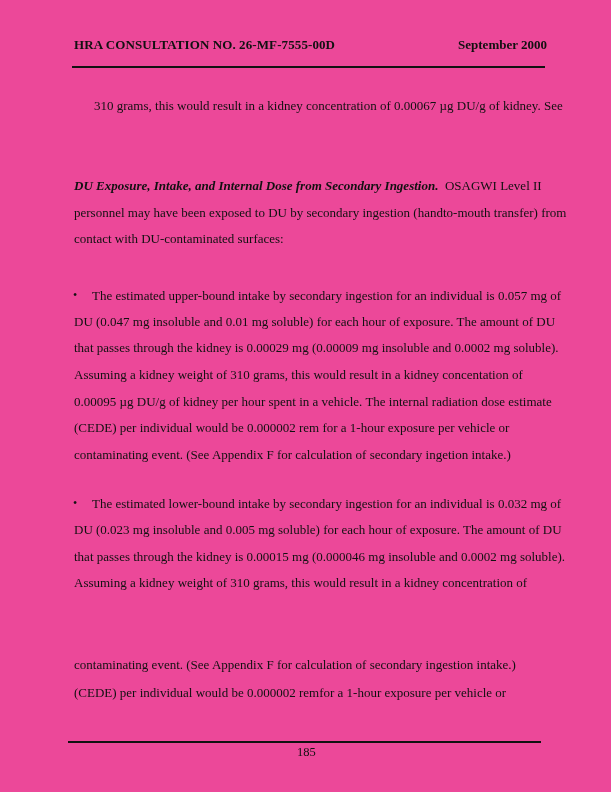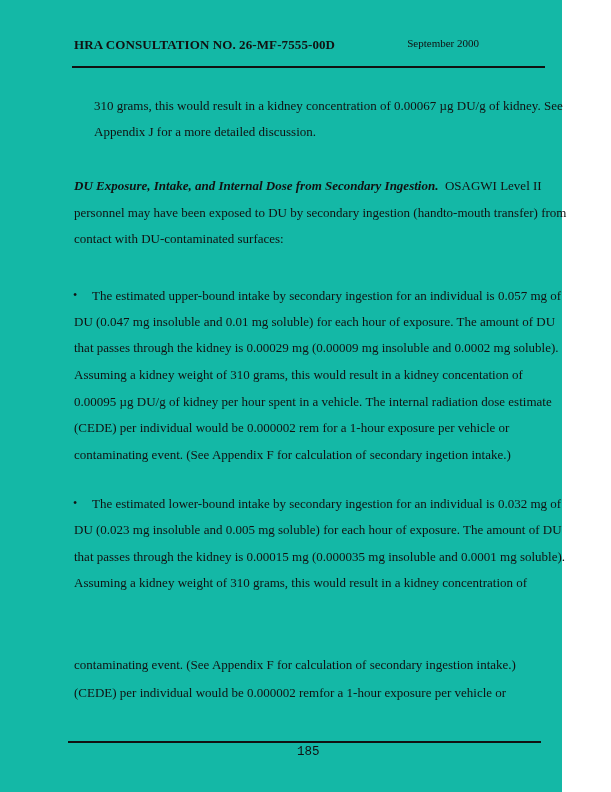--- a/index.html
+++ b/index.html
@@ -1,57 +1,56 @@
 <!DOCTYPE html>
 <html><head>
   <meta charset="utf-8">
   <style>
     html, body { margin: 0; padding: 0; background: #ffffff; }
     body { width: 611px; height: 792px; position: relative; overflow: hidden;
            font-family: "Liberation Serif", "DejaVu Serif", serif; color: #111; }
-    .page { position: absolute; left: 0; top: 0; width: 562px; height: 792px; background: #14b8a6; }
+    .page { position: absolute; left: 0; top: 0; width: 611px; height: 792px; background: #ec4899; }
     .hdr-left { position: absolute; left: 74px; top: 37px; font-size: 13px; font-weight: bold; letter-spacing: 0.1px; white-space: nowrap; }
-    .hdr-right { position: absolute; right: 83px; top: 37px; font-size: 11px; font-weight: normal; white-space: nowrap; }
+    .hdr-right { position: absolute; right: 64px; top: 37px; font-size: 13px; font-weight: bold; white-space: nowrap; }
     .rule-top { position: absolute; left: 72px; width: 473px; top: 66px; height: 2px; background: #111; }
     .rule-bot { position: absolute; left: 68px; width: 473px; top: 741px; height: 2px; background: #111; }
     .line { position: absolute; font-size: 13px; white-space: nowrap; line-height: 16px; }
     .ital { font-weight: bold; font-style: italic; }
     .bullet { position: absolute; font-size: 12px; }
-    .pagenum { position: absolute; left: 297px; top: 745px; font-size: 12.5px; font-family: Liberation Mono, monospace; }
+    .pagenum { position: absolute; left: 297px; top: 745px; font-size: 12.5px; }
   </style>
 </head>
 <body>
 
 <div class="page">
 
   <div class="hdr-left">HRA CONSULTATION NO. 26-MF-7555-00D</div>
   <div class="hdr-right">September 2000</div>
   <div class="rule-top"></div>
 
   <div class="line" style="left:94px; top:98px;">310 grams, this would result in a kidney concentration of 0.00067 µg DU/g of kidney.  See</div>
-  <div class="line" style="left:94px; top:124px;">Appendix J for a more detailed discussion.</div>
 
   <div class="line" style="left:74px; top:205px;">personnel may have been exposed to DU by secondary ingestion (handto-mouth transfer) from</div>
   <div class="line" style="left:74px; top:178px;">
     <span class="ital">DU Exposure, Intake, and Internal Dose from Secondary Ingestion.</span>&nbsp;&nbsp;<span>OSAGWI Level II</span>
   </div>
   <div class="line" style="left:74px; top:231px;">contact with DU-contaminated surfaces:</div>
 
   <div class="bullet" style="left:73px; top:288px;">•</div>
   <div class="line" style="left:92px; top:288px;">The estimated upper-bound intake by secondary ingestion for an individual is 0.057 mg of</div>
   <div class="line" style="left:74px; top:314px;">DU (0.047 mg insoluble and 0.01 mg soluble) for each hour of exposure.  The amount of DU</div>
   <div class="line" style="left:74px; top:340px;">that passes through the kidney is 0.00029 mg (0.00009 mg insoluble and 0.0002 mg soluble).</div>
   <div class="line" style="left:74px; top:367px;">Assuming a kidney weight of 310 grams, this would result in a kidney concentation of</div>
   <div class="line" style="left:74px; top:394px;font-family:Liberation Serif, serif;">0.00095 µg DU/g of kidney per hour spent in a vehicle.  The internal radiation dose estimate</div>
   <div class="line" style="left:74px; top:420px;">(CEDE) per individual would be 0.000002 rem for a 1-hour exposure per vehicle or</div>
   <div class="line" style="left:74px; top:447px;">contaminating event.  (See Appendix F for calculation of secondary ingetion intake.)</div>
 
   <div class="bullet" style="left:73px; top:496px;">•</div>
   <div class="line" style="left:92px; top:496px;">The estimated lower-bound intake by secondary ingestion for an individual is 0.032 mg of</div>
   <div class="line" style="left:74px; top:522px;">DU (0.023 mg insoluble and 0.005 mg soluble) for each hour of exposure.  The amount of DU</div>
-  <div class="line" style="left:74px; top:549px;">that passes through the kidney is 0.00015 mg (0.000035 mg insoluble and 0.0001 mg soluble).</div>
+  <div class="line" style="left:74px; top:549px;">that passes through the kidney is 0.00015 mg (0.000046 mg insoluble and 0.0002 mg soluble).</div>
   <div class="line" style="left:74px; top:575px;">Assuming a kidney weight of 310 grams, this would result in a kidney concentration of</div>
   <div class="line" style="left:74px; top:640px;margin-top:45px;">(CEDE) per individual would be 0.000002 remfor a 1-hour exposure per vehicle or</div>
   <div class="line" style="left:74px; top:657px;">contaminating event.  (See Appendix F for calculation of secondary ingestion intake.)</div>
 
   <div class="rule-bot"></div>
   <div class="pagenum">185</div>
 </div>
 
 </body></html>

